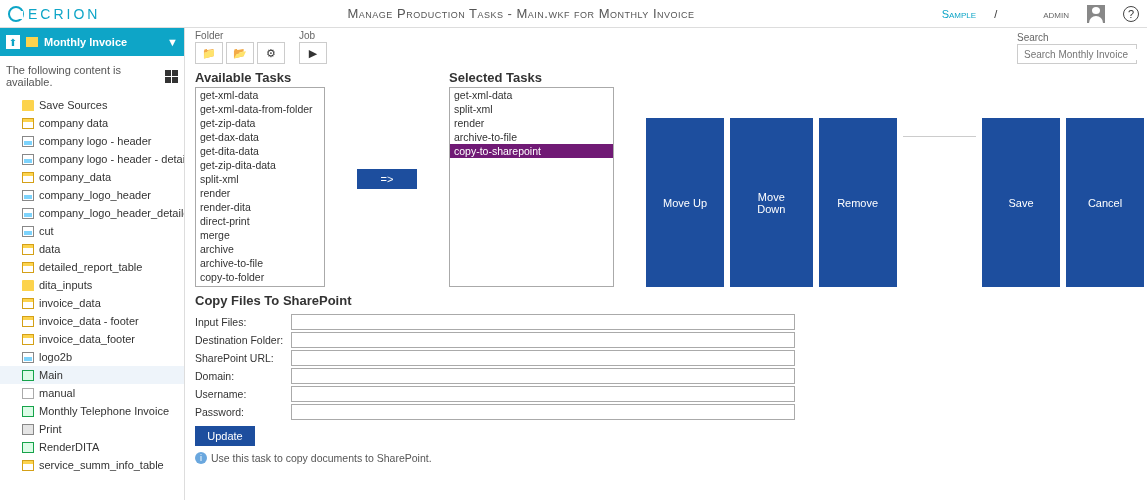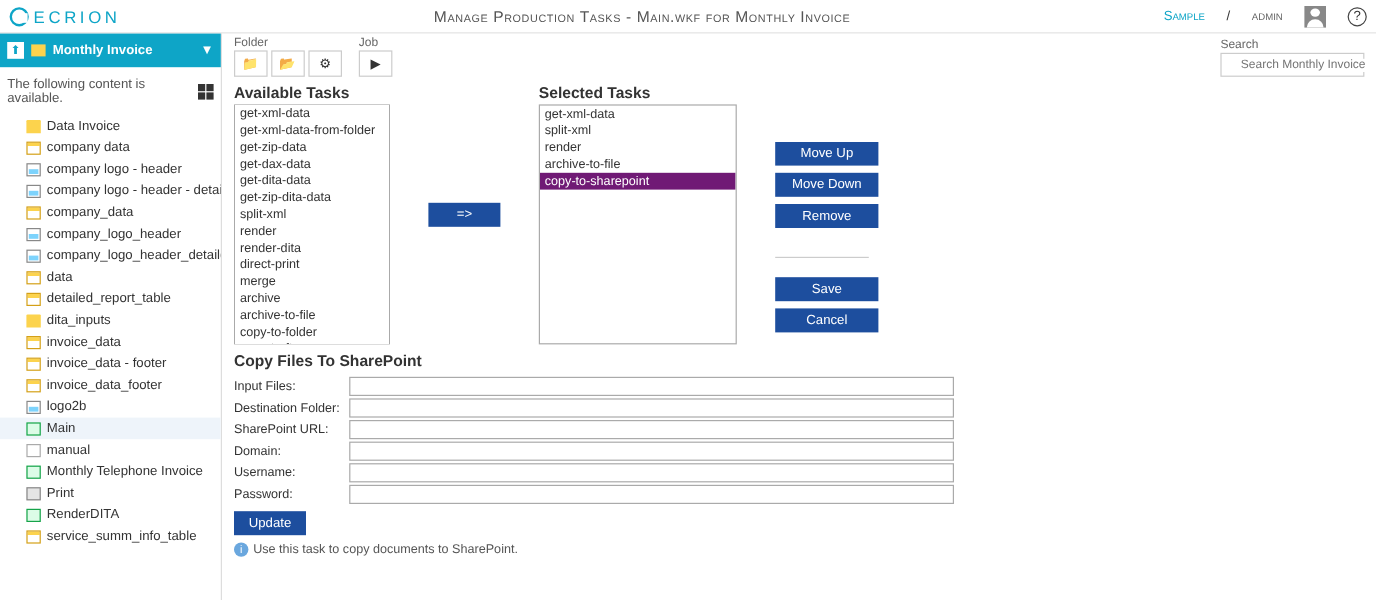--- a/index.html
+++ b/index.html
@@ -4,21 +4,21 @@
 <style>
 * { box-sizing: border-box; margin: 0; padding: 0; }
 body { font-family: "Segoe UI", Arial, sans-serif; font-size: 11px; color: #333; background: #fff; }
 .topbar { display: flex; align-items: center; height: 28px; border-bottom: 1px solid #ddd; padding: 0 8px; }
 .logo { display: flex; align-items: center; gap: 4px; color: #0ea5c7; font-weight: 300; letter-spacing: 3px; font-size: 14px; }
 .logo-circ { width:16px; height:16px; border:2px solid #0ea5c7; border-radius:50%; position:relative; }
 .logo-circ:after { content:""; position:absolute; right:-1px; top:3px; width:4px; height:8px; background:#fff; }
 .topbar-title { flex:1; text-align:center; font-variant:small-caps; letter-spacing:0.5px; font-size:13px; color:#555; }
 .topbar-right { display:flex; align-items:center; gap:18px; }
 .topbar-right a.sample { color:#0ea5c7; font-variant:small-caps; }
-.topbar-right .admin { color:#666; font-variant:small-caps; }
+.topbar-right .admin { color:#666; font-variant:small-caps;margin-left:28px; }
 .avatar { width:18px; height:18px; background:#888; display:inline-block; position:relative; }
 .avatar:before { content:""; position:absolute; top:2px; left:5px; width:8px; height:7px; border-radius:50%; background:#fff; }
 .avatar:after { content:""; position:absolute; bottom:0; left:2px; width:14px; height:7px; border-radius:7px 7px 0 0; background:#fff; }
 .help { width:16px; height:16px; border:1px solid #444; border-radius:50%; display:flex; align-items:center; justify-content:center; font-size:11px; cursor:pointer; }
 .main { display:flex; height:474px; }
 .sidebar { width:185px; border-right:1px solid #ddd; display:flex; flex-direction:column; }
 .side-hdr { background:#0ea5c7; color:#fff; height:28px; display:flex; align-items:center; padding:0 6px; gap:6px; }
 .side-hdr .up { width:14px; height:14px; background:#fff; color:#0ea5c7; display:flex; align-items:center; justify-content:center; font-size:10px; cursor:pointer; }
 .side-hdr .fold { width:12px; height:10px; background:#fcd34d; display:inline-block; }
 .side-hdr .title { font-weight:bold; flex:1; }
@@ -37,33 +37,33 @@
 .ic-file { background:#fff; border:1px solid #aaa; }
 .ic-green { background:#dcfce7; border:1px solid #16a34a; }
 .ic-print { background:#e5e5e5; border:1px solid #888; }
 .content { flex:1; display:flex; flex-direction:column; padding:0 10px 10px 10px; overflow:hidden; background:#fff; }
 .toolbar { display:flex; align-items:flex-end; height:36px; gap:4px; }
 .tb-group { display:flex; flex-direction:column; }
 .tb-label { font-size:10px; color:#666; margin-bottom:1px; }
 .tb-btns { display:flex; gap:3px; }
 .tb-btn { width:28px; height:22px; border:1px solid #ccc; background:#fff; display:flex; align-items:center; justify-content:center; cursor:pointer; }
 .searchbox { margin-left:auto; display:flex; flex-direction:column; width:120px; }
-.searchwrap { border:1px solid #ccc; display:flex; align-items:center; height:20px; padding:0 16px; }
+.searchwrap { border:1px solid #ccc; display:flex; align-items:center; height:20px; padding:0 6px; }
 .searchwrap input { border:none; outline:none; flex:1; font-size:10px; }
 .cols { display:flex; gap:32px; margin-top:6px; }
 .col { display:flex; flex-direction:column; }
 .col h3 { font-size:13px; font-weight:bold; margin-bottom:2px; }
 .listbox { border:1px solid #aaa; width:130px; height:200px; overflow-y:scroll; background:#fff; }
 .listbox.sel-list { width:165px; overflow-y:auto; }
 .li { padding:1px 4px; font-size:10.5px; cursor:pointer; white-space:nowrap; }
 .li.hl { background:#701a75; color:#fff; }
 .midbtn { align-self:center; }
 .btn-blue { background:#1d4e9e; color:#fff; border:none; padding:4px 14px; min-width:78px; font-size:11px; cursor:pointer; text-align:center; }
 .btn-blue.sm { padding:4px 10px; min-width:60px; }
-.vbtns { display:flex; flex-direction:column; gap:6px; margin-top:48px; }
+.vbtns { display:flex; flex-direction:row; gap:6px; margin-top:48px; }
 .divider { border-top:1px solid #ccc; margin:18px 0 10px 0; width:78px; }
 .form-section { margin-top:6px; max-width:600px; }
 .form-section h3 { font-size:13px; font-weight:bold; margin-bottom:6px; }
 .form-row { display:flex; align-items:center; margin-bottom:2px; }
 .form-row label { width:96px; font-size:10.5px; color:#333; }
 .form-row input { flex:1; border:1px solid #aaa; height:16px; font-size:10.5px; padding:0 3px; }
 .hint { margin-top:6px; font-size:10.5px; color:#555; display:flex; align-items:center; gap:4px; }
 .info-ic { width:12px; height:12px; border-radius:50%; background:#6aa7de; color:#fff; font-size:9px; display:flex; align-items:center; justify-content:center; }
 </style>
 </head>
@@ -97,21 +97,21 @@
       <span class="grid">
           <span></span>
           <span></span>
           <span></span>
           <span></span>
         </span>
     </div>
     <div class="tree" id="tree">
         <div class="tree-item">
           <span class="ic ic-folder-y"></span>
-          <span>Data Invoice</span>
+          <span>Save Sources</span>
         </div>
         <div class="tree-item">
           <span class="ic ic-data"></span>
           <span>company data</span>
         </div>
         <div class="tree-item">
           <span class="ic ic-img"></span>
           <span>company logo - header</span>
         </div>
         <div class="tree-item">
@@ -122,20 +122,24 @@
           <span class="ic ic-data"></span>
           <span>company_data</span>
         </div>
         <div class="tree-item">
           <span class="ic ic-img"></span>
           <span>company_logo_header</span>
         </div>
         <div class="tree-item">
           <span class="ic ic-img"></span>
           <span>company_logo_header_detailed_report</span>
+        </div>
+        <div class="tree-item">
+          <span class="ic ic-img"></span>
+          <span>cut</span>
         </div>
         <div class="tree-item">
           <span class="ic ic-data"></span>
           <span>data</span>
         </div>
         <div class="tree-item">
           <span class="ic ic-data"></span>
           <span>detailed_report_table</span>
         </div>
         <div class="tree-item">

